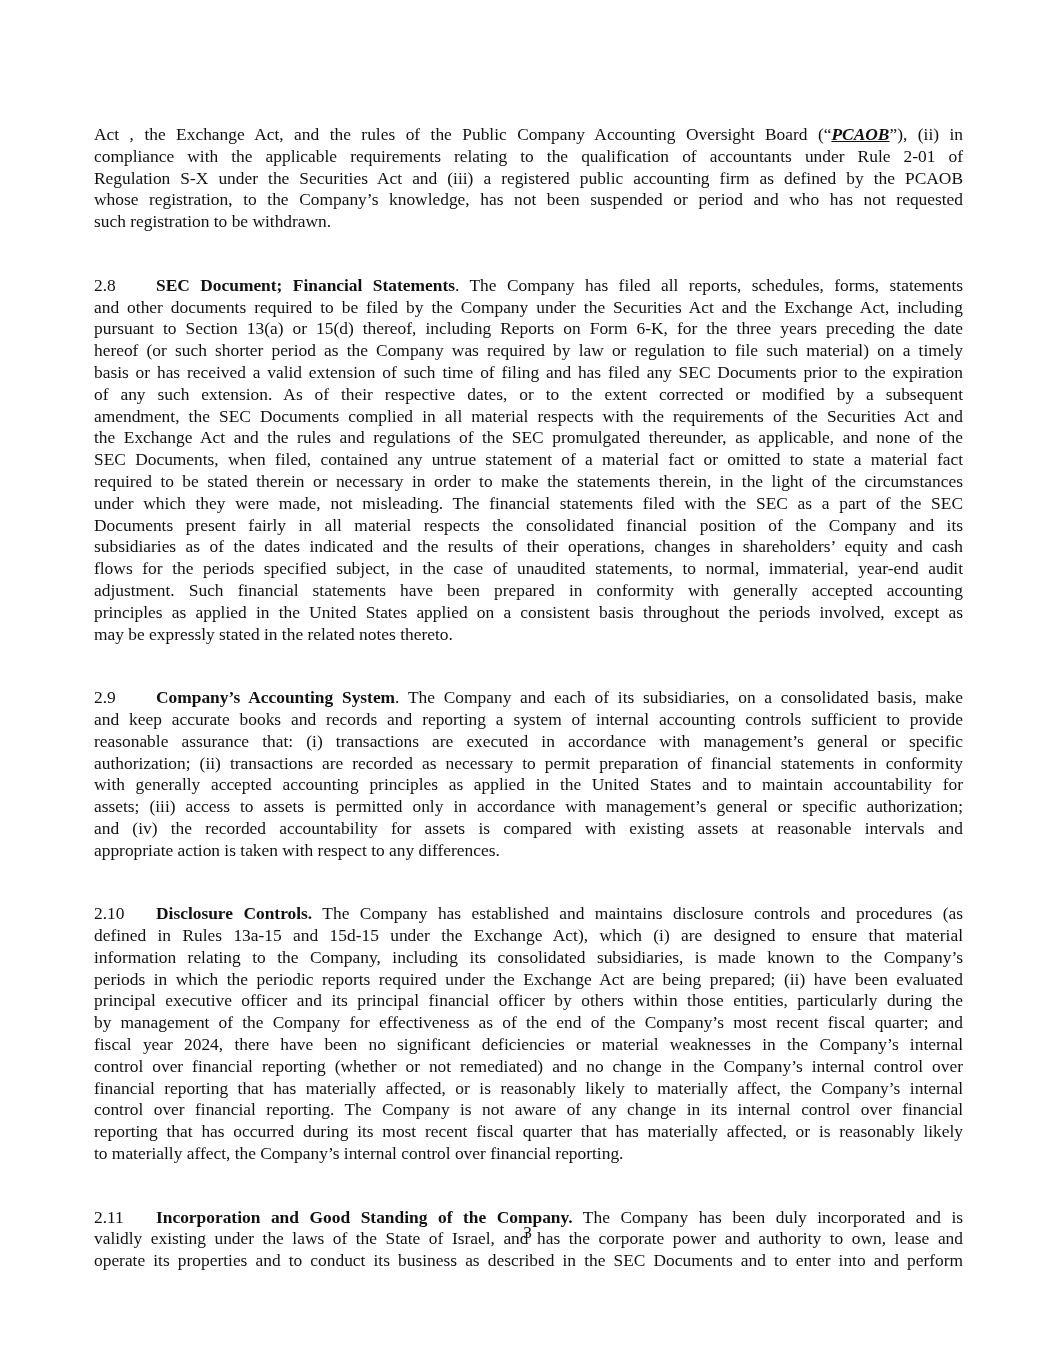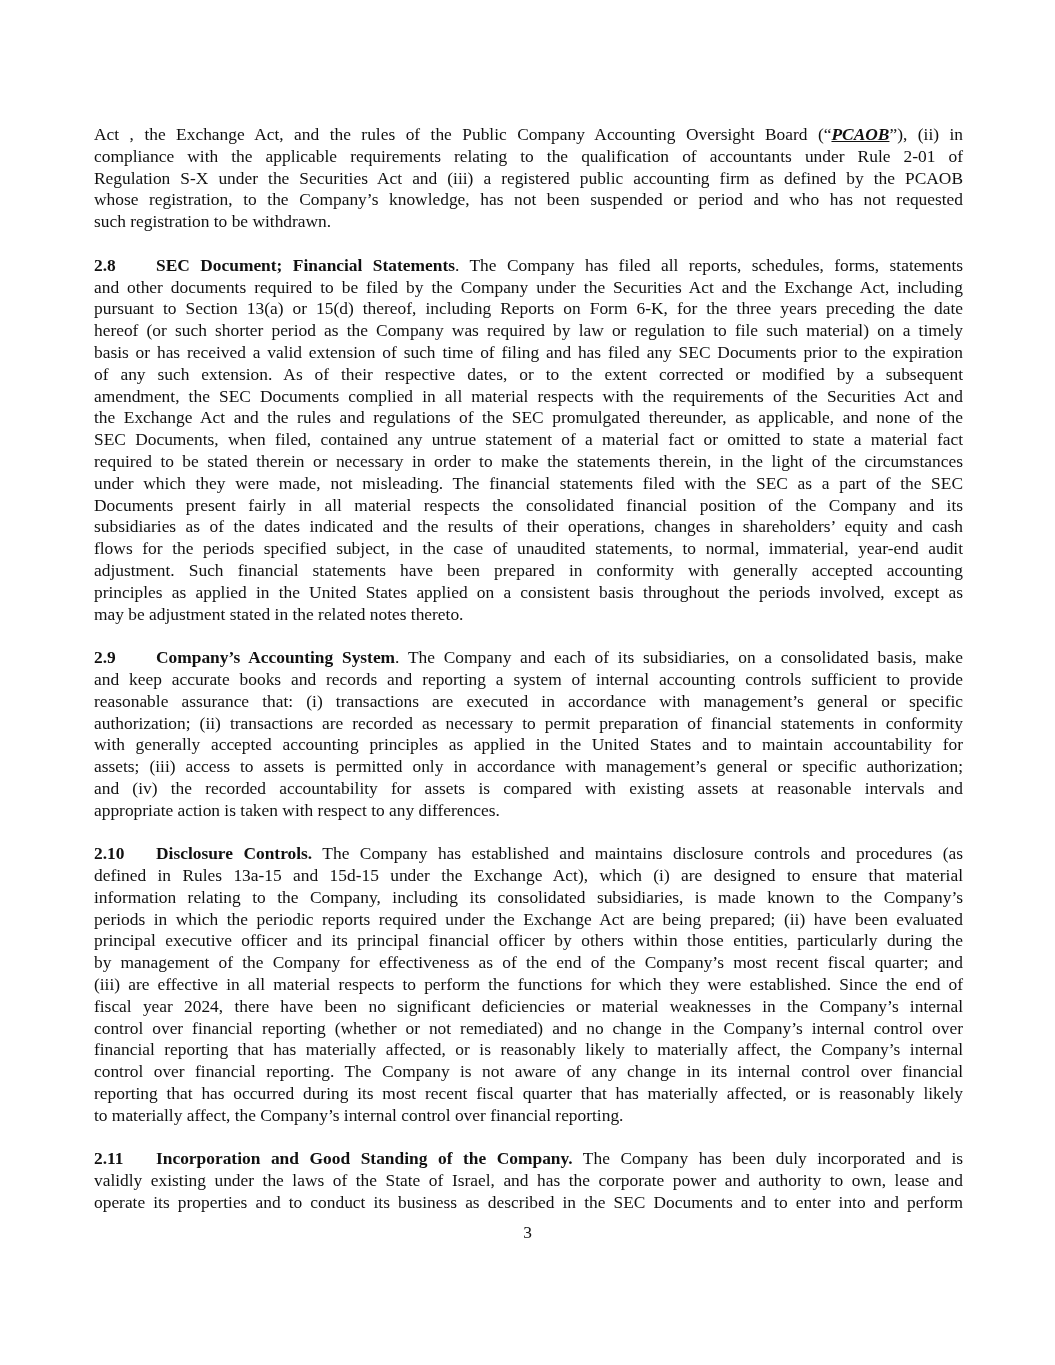--- a/index.html
+++ b/index.html
@@ -3,21 +3,21 @@
 <meta charset="utf-8">
 <style>
   html, body { margin: 0; padding: 0; background: #ffffff; }
   body { width: 1055px; height: 1365px; position: relative; overflow: hidden; }
   .page {
     position: absolute; left: 94px; top: 124px; width: 869px;
     font-family: "Liberation Serif", "DejaVu Serif", serif;
     font-size: 17.4px; color: #111111; line-height: 21.8px;
   }
   .para { margin: 0 0 21.8px 0; }
-  .num { font-weight: bold; display: inline-block; width: 62px; }
+  .num { font-weight: normal; display: inline-block; width: 62px; margin-top: 20px; }
   .heading { font-weight: bold; }
   .bi { font-weight: bold; font-style: italic; text-decoration: underline; }
   .page-number {
     position: absolute; left: 0; width: 1055px; top: 1222px; text-align: center;
     font-family: "Liberation Serif", "DejaVu Serif", serif; font-size: 17.4px; color: #111111;
   }
   
   .jl { display: block; text-align: justify; text-align-last: justify; }
   .jl.last { text-align-last: left; }
 </style>
@@ -45,40 +45,39 @@
         <span class="jl">amendment, the SEC Documents complied in all material respects with the requirements of the Securities Act and</span>
         <span class="jl">the Exchange Act and the rules and regulations of the SEC promulgated thereunder, as applicable, and none of the</span>
         <span class="jl">SEC Documents, when filed, contained any untrue statement of a material fact or omitted to state a material fact</span>
         <span class="jl">required to be stated therein or necessary in order to make the statements therein, in the light of the circumstances</span>
         <span class="jl">under which they were made, not misleading. The financial statements filed with the SEC as a part of the SEC</span>
         <span class="jl">Documents present fairly in all material respects the consolidated financial position of the Company and its</span>
         <span class="jl">subsidiaries as of the dates indicated and the results of their operations, changes in shareholders’ equity and cash</span>
         <span class="jl">flows for the periods specified subject, in the case of unaudited statements, to normal, immaterial, year-end audit</span>
         <span class="jl">adjustment. Such financial statements have been prepared in conformity with generally accepted accounting</span>
         <span class="jl">principles as applied in the United States applied on a consistent basis throughout the periods involved, except as</span>
-        <span class="jl last">may be adjustment stated in the related notes thereto.</span>
+        <span class="jl last">may be expressly stated in the related notes thereto.</span>
       </div>
       <div class="para">
         <span class="jl"><span class="num">2.9</span><span class="heading">Company’s Accounting System</span><span>.</span><span style="white-space: pre-wrap;"> The Company and each of its subsidiaries, on a consolidated basis, make</span></span>
         <span class="jl">and keep accurate books and records and reporting a system of internal accounting controls sufficient to provide</span>
         <span class="jl">reasonable assurance that: (i) transactions are executed in accordance with management’s general or specific</span>
         <span class="jl">authorization; (ii) transactions are recorded as necessary to permit preparation of financial statements in conformity</span>
         <span class="jl">with generally accepted accounting principles as applied in the United States and to maintain accountability for</span>
         <span class="jl">assets; (iii) access to assets is permitted only in accordance with management’s general or specific authorization;</span>
         <span class="jl">and (iv) the recorded accountability for assets is compared with existing assets at reasonable intervals and</span>
         <span class="jl last">appropriate action is taken with respect to any differences.</span>
       </div>
       <div class="para">
         <span class="jl"><span class="num">2.10</span><span class="heading">Disclosure Controls.</span><span></span><span style="white-space: pre-wrap;"> The Company has established and maintains disclosure controls and procedures (as</span></span>
         <span class="jl">defined in Rules 13a-15 and 15d-15 under the Exchange Act), which (i) are designed to ensure that material</span>
         <span class="jl">information relating to the Company, including its consolidated subsidiaries, is made known to the Company’s</span>
         <span class="jl">periods in which the periodic reports required under the Exchange Act are being prepared; (ii) have been evaluated</span>
         <span class="jl">principal executive officer and its principal financial officer by others within those entities, particularly during the</span>
         <span class="jl">by management of the Company for effectiveness as of the end of the Company’s most recent fiscal quarter; and</span>
-        <span class="jl">(iii) are effective in all material respects to perform the functions for which they were established. Since the end of</span>
         <span class="jl">fiscal year 2024, there have been no significant deficiencies or material weaknesses in the Company’s internal</span>
         <span class="jl">control over financial reporting (whether or not remediated) and no change in the Company’s internal control over</span>
         <span class="jl">financial reporting that has materially affected, or is reasonably likely to materially affect, the Company’s internal</span>
         <span class="jl">control over financial reporting. The Company is not aware of any change in its internal control over financial</span>
         <span class="jl">reporting that has occurred during its most recent fiscal quarter that has materially affected, or is reasonably likely</span>
         <span class="jl last">to materially affect, the Company’s internal control over financial reporting.</span>
       </div>
       <div class="para" style="margin-bottom: 0px;">
         <span class="jl"><span class="num">2.11</span><span class="heading">Incorporation and Good Standing of the Company.</span><span></span><span style="white-space: pre-wrap;"> The Company has been duly incorporated and is</span></span>
         <span class="jl">validly existing under the laws of the State of Israel, and has the corporate power and authority to own, lease and</span>

